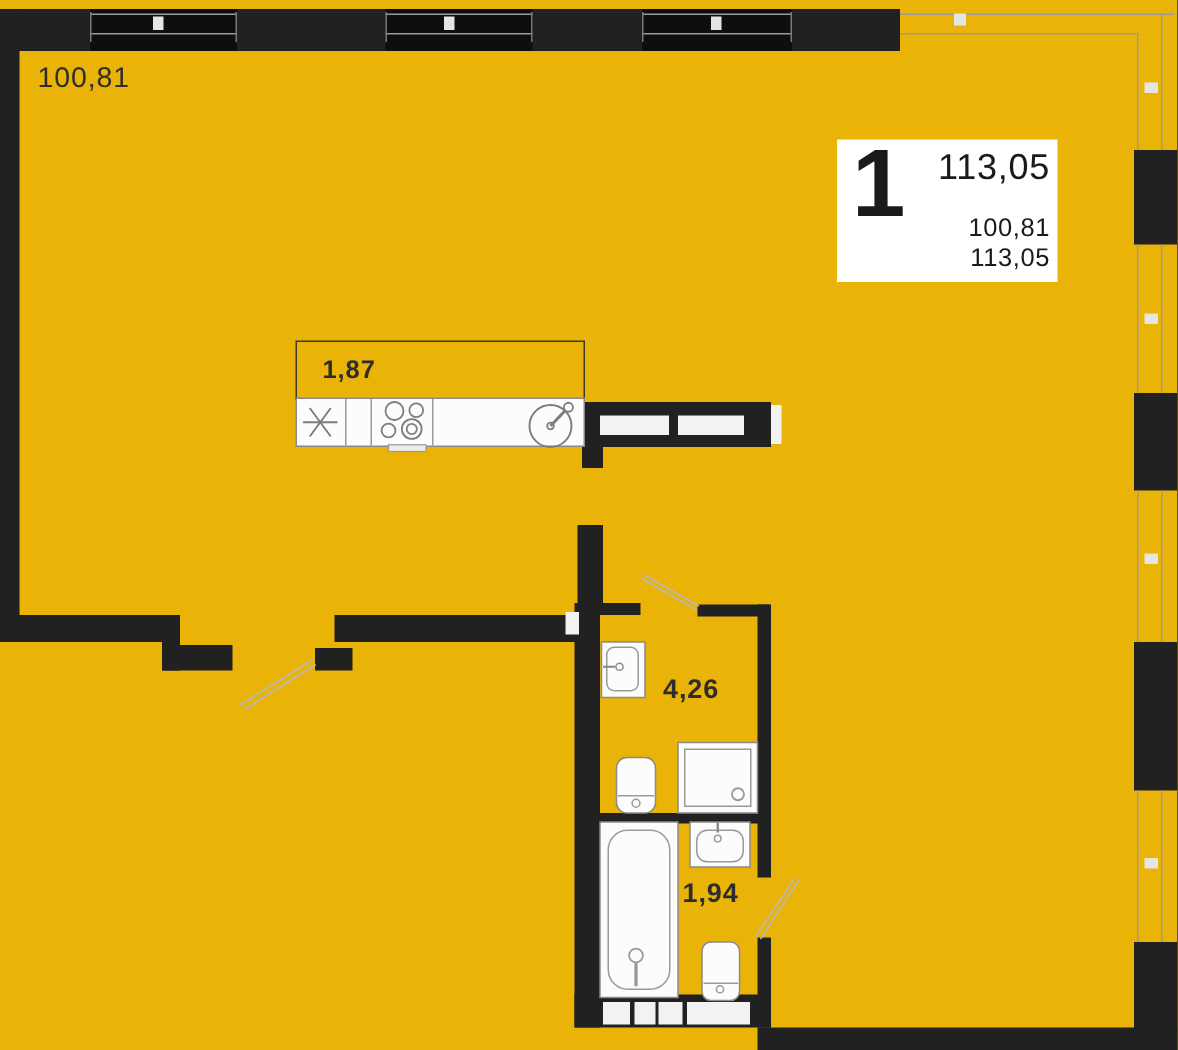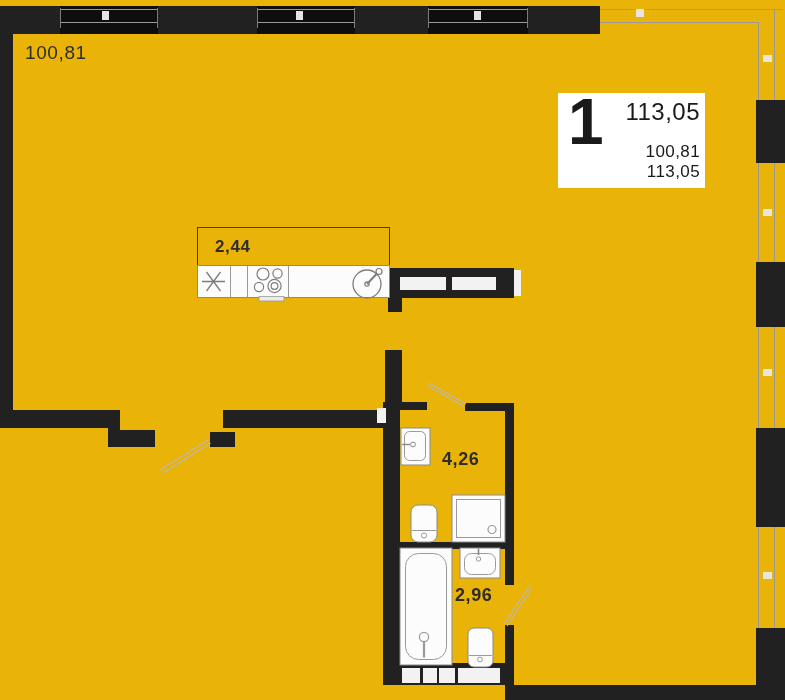--- a/index.html
+++ b/index.html
@@ -163,23 +163,23 @@
     </g>
 
     <g>
       <rect x="468" y="628" width="25" height="39" rx="6" fill="#fcfcfc" stroke="#8a8a8a" stroke-width="1"></rect>
       <path d="M469 655.5 H492" stroke="#9a9a9a" stroke-width="1"></path>
       <circle cx="480" cy="659.5" r="2.4" fill="none" stroke="#9a9a9a" stroke-width="1"></circle>
     </g>
   </svg>
 
   <div class="lbl big txt" style="left:25px;top:42px;">100,81</div>
-  <div class="lbl mid txt" style="left:215px;top:237px;">2,44</div>
+  <div class="lbl mid txt" style="left:215px;top:237px;">1,87</div>
   <div class="lbl b18 txt" style="left:442px;top:449px;">4,26</div>
-  <div class="lbl b18 txt" style="left:455px;top:585px;">2,96</div>
+  <div class="lbl b18 txt" style="left:455px;top:585px;">1,94</div>
 
   <div class="card">
     <div class="num">1</div>
     <div class="a1">113,05</div>
     <div class="a2">100,81</div>
     <div class="a3">113,05</div>
   </div>
 
 </div>
 

